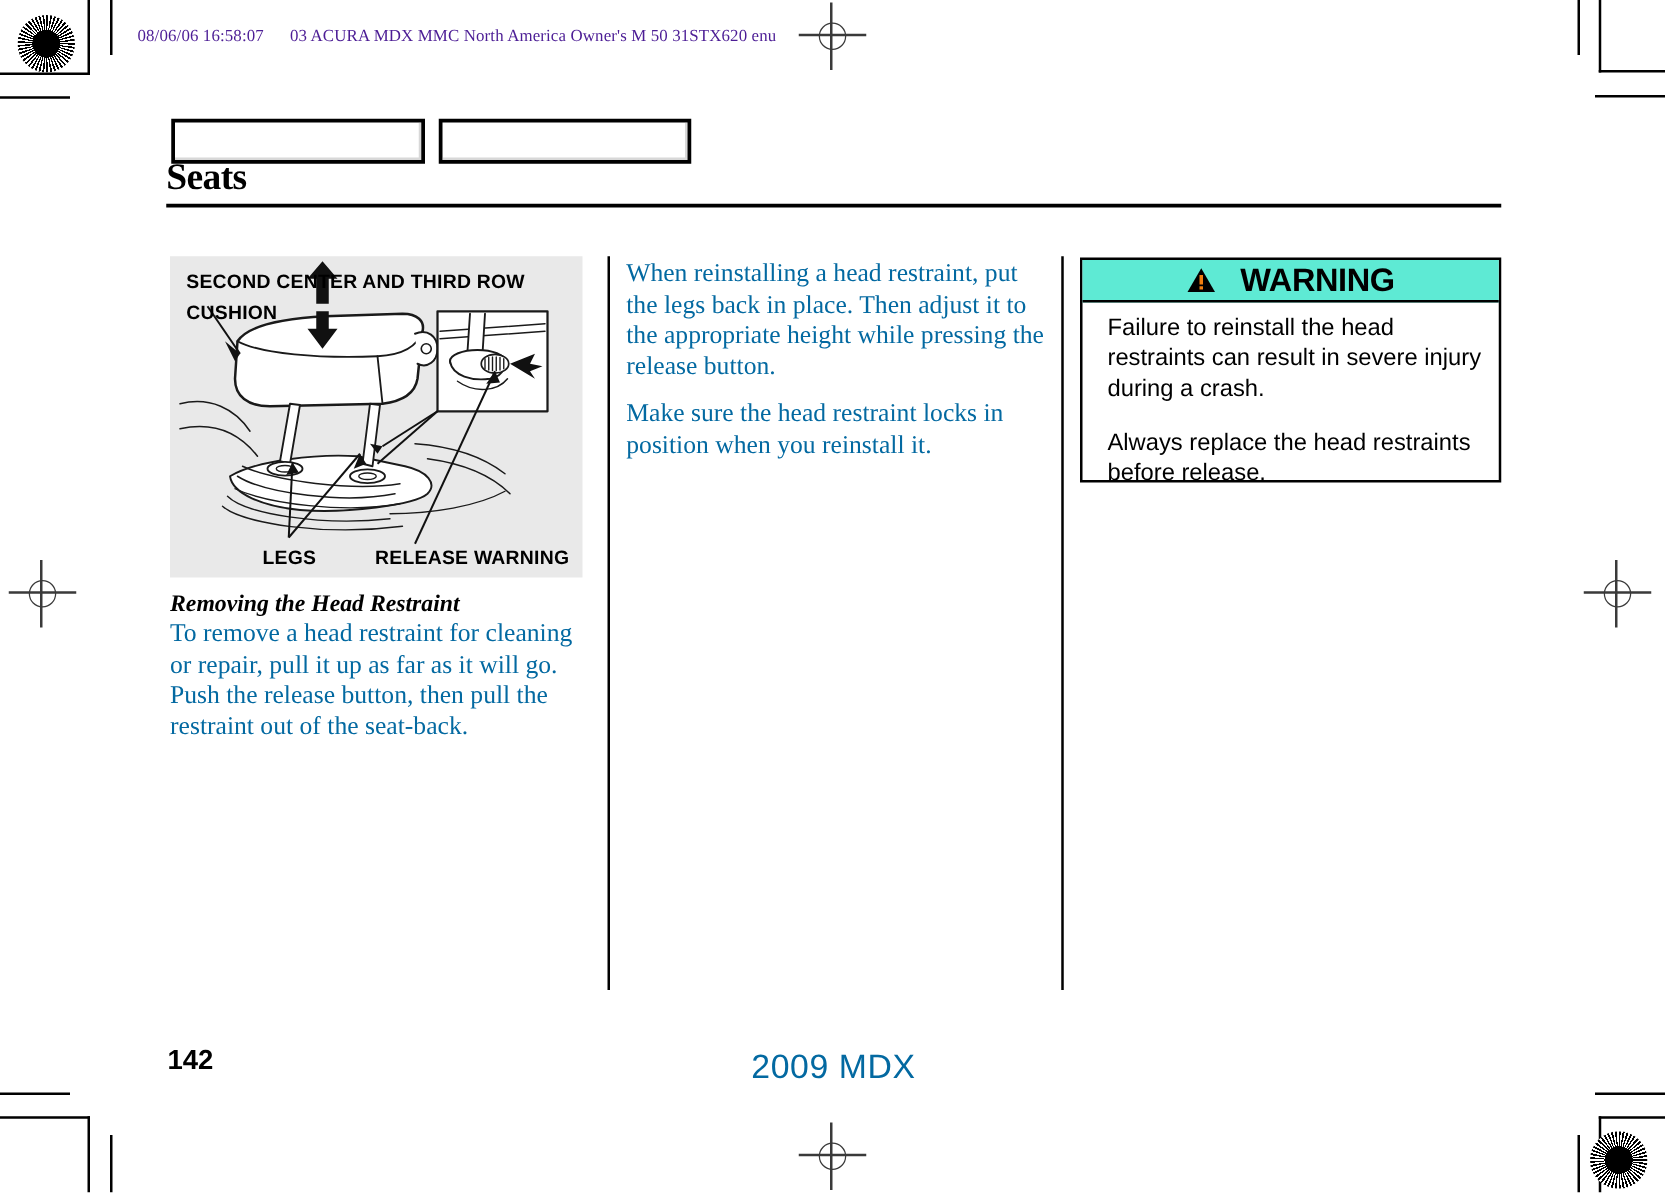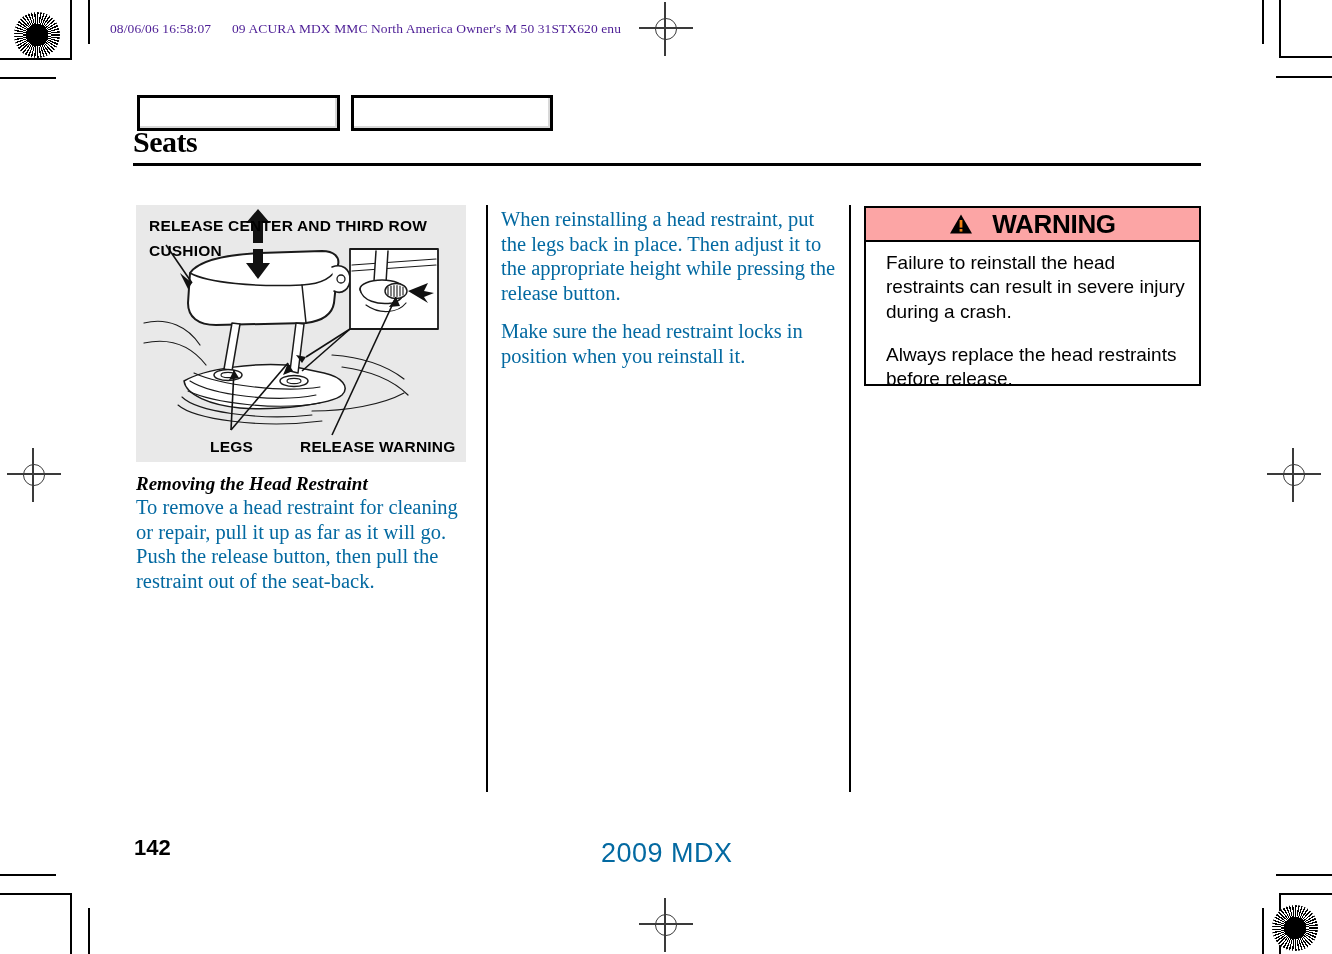--- a/index.html
+++ b/index.html
@@ -70,21 +70,21 @@
   }
   .body-p{
     font-family:"Liberation Serif", serif;
     font-size:20.5px;color:#0369a1;margin:0;line-height:1.2;
   }
   .gap{height:14px;}
 
   
   .warn-wrap{border:2.5px solid #000;background:#fff;}
   .warn-head{
-    background:#fca5a5;height:32px;
+    background:#5eead4;height:32px;
     display:flex;align-items:center;justify-content:center;gap:18px;
     border-bottom:2.5px solid #000;
   }
   .warn-title{
     font-family:"Liberation Sans", sans-serif;
     font-weight:bold;font-size:26px;color:#000;letter-spacing:-.3px;
     line-height:1;
   }
   .warn-body{padding:9px 14px 12px 20px;}
   .warn-p{
@@ -143,21 +143,21 @@
     <div class="hl"></div>
     <div class="ring"></div>
 </div>
 <div class="abs regmark" style="left:1267px;top:448px;">
   <div class="vl"></div>
     <div class="hl"></div>
     <div class="ring"></div>
 </div>
 
 <div class="abs hdr-text" style="left:110px;top:21px;">08/06/06 16:58:07</div>
-<div class="abs hdr-text" style="left:232px;top:21px;">09 ACURA MDX MMC North America Owner's M 50 31STX620 enu</div>
+<div class="abs hdr-text" style="left:232px;top:21px;">03 ACURA MDX MMC North America Owner's M 50 31STX620 enu</div>
 
 <div class="abs tabbox" style="left:137px;top:95px;width:197px;height:30px;">
   <span></span>
 </div>
 <div class="abs tabbox" style="left:351px;top:95px;width:196px;height:30px;">
   <span></span>
 </div>
 
 <div class="abs sec-title" style="left:133px;top:125px;">Seats</div>
 <div class="abs title-rule" style="left:133px;top:163px;width:1068px;"></div>
@@ -232,21 +232,21 @@
       <path d="M214 124 L 170 152"></path>
       <path d="M214 124 L 166 166"></path>
     </g>
     <path d="M56 78 L 44 68 L 52 84 Z" fill="#111"></path>
     <path d="M98 165 L 93 175 L 103 173 Z" fill="#111"></path>
     <path d="M152 158 L 147 170 L 157 166 Z" fill="#111"></path>
     <path d="M260 92 L 253 102 L 264 101 Z" fill="#111"></path>
     <path d="M170 152 L 160 150 L 166 158 Z" fill="#111"></path>
   </svg>
 
-  <div class="fig-label" style="left:13px;top:12px;">RELEASE CENTER AND THIRD ROW</div>
+  <div class="fig-label" style="left:13px;top:12px;">SECOND CENTER AND THIRD ROW</div>
   <div class="fig-label" style="left:13px;top:37px;">CUSHION</div>
   <div class="fig-label" style="left:74px;top:233px;">LEGS</div>
   <div class="fig-label" style="left:164px;top:233px;">RELEASE WARNING</div>
 </div>
 
 <div class="abs" style="left:136px;top:472px;width:338px;">
   <p class="body-h">Removing the Head Restraint</p>
   <p class="body-p">To remove a head restraint for cleaning or repair, pull it up as far as it will go. Push the release button, then pull the restraint out of the seat-back.</p>
 </div>
 

